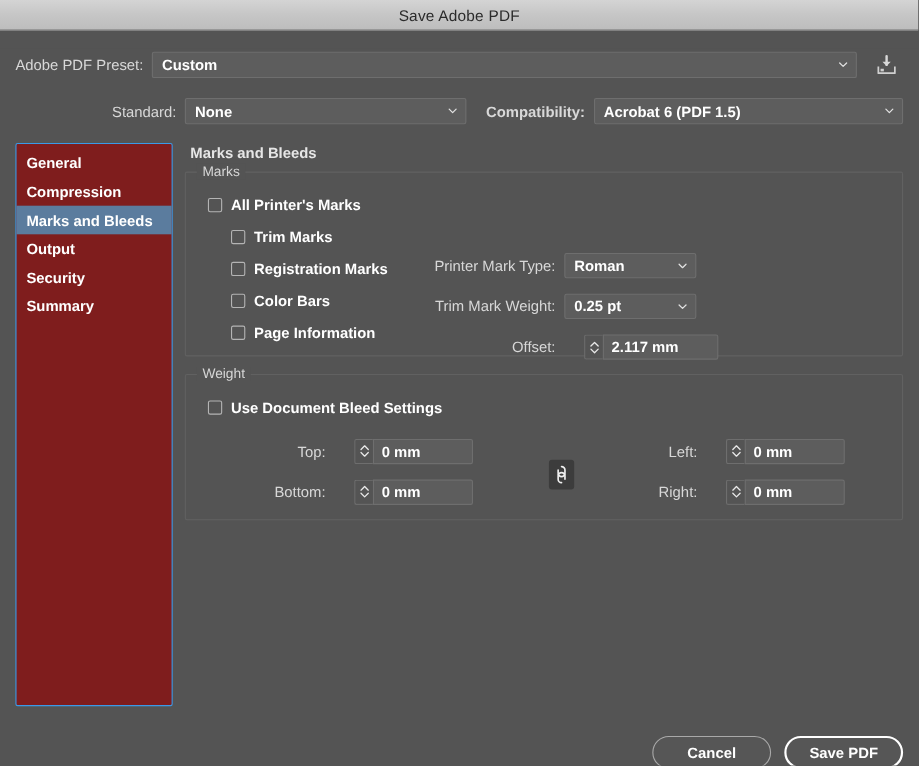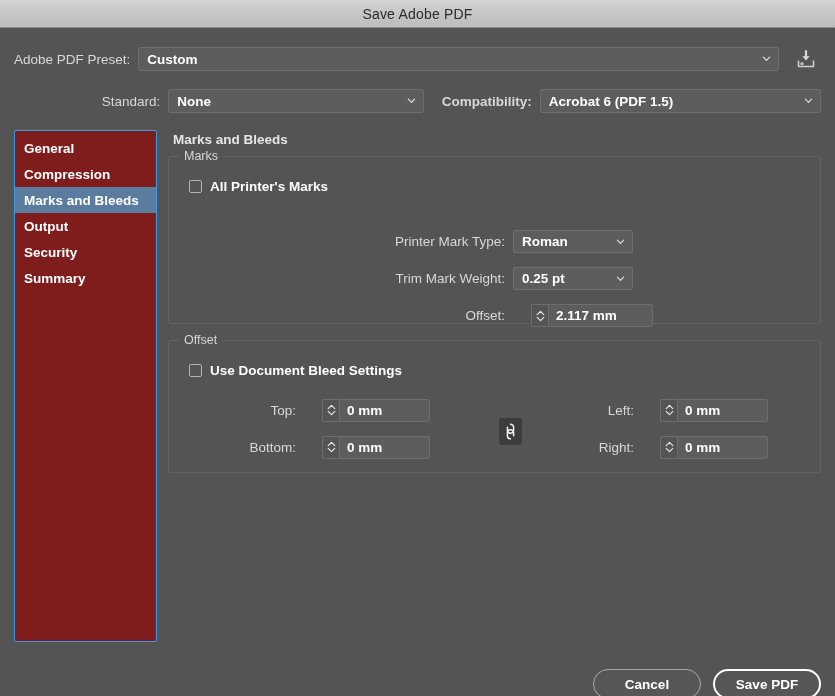--- a/index.html
+++ b/index.html
@@ -360,20 +360,38 @@
 
       <div class="groupbox" id="marks-group">
         <span class="group-legend">Marks</span>
 
         <div id="marks-left">
           <div class="cbrow">
             <span class="cbox"></span>
             <span class="cblabel">All Printer's Marks</span>
           </div>
 
+          <div id="marks-sub">
+            <div class="cbrow">
+              <span class="cbox"></span>
+              <span class="cblabel">Trim Marks</span>
+            </div>
+            <div class="cbrow">
+              <span class="cbox"></span>
+              <span class="cblabel">Registration Marks</span>
+            </div>
+            <div class="cbrow">
+              <span class="cbox"></span>
+              <span class="cblabel">Color Bars</span>
+            </div>
+            <div class="cbrow">
+              <span class="cbox"></span>
+              <span class="cblabel">Page Information</span>
+            </div>
+          </div>
         </div>
 
         <div id="marks-right">
           <div class="rrow">
             <span class="fieldlabel">Printer Mark Type:</span>
             <div class="select">
               <span>Roman</span>
               <span class="chev">
                 <svg viewBox="0 0 10 10">
                     <path d="M1.5 3.5 L5 7 L8.5 3.5" stroke="#e0e0e0" stroke-width="1.3" fill="none" stroke-linecap="round" stroke-linejoin="round"></path>
@@ -407,21 +425,21 @@
               </div>
               <div class="numfield" style="width:105px">
                 <span>2.117 mm</span>
               </div>
             </div>
           </div>
         </div>
       </div>
 
       <div class="groupbox" id="bleeds-group">
-        <span class="group-legend">Offset</span>
+        <span class="group-legend">Weight</span>
 
         <div id="bleeds-cb" class="cbrow">
           <span class="cbox"></span>
           <span class="cblabel">Use Document Bleed Settings</span>
         </div>
 
         <div id="bleeds-grid">
 
           <div id="bleeds-left">
             <div class="bleed-row">

